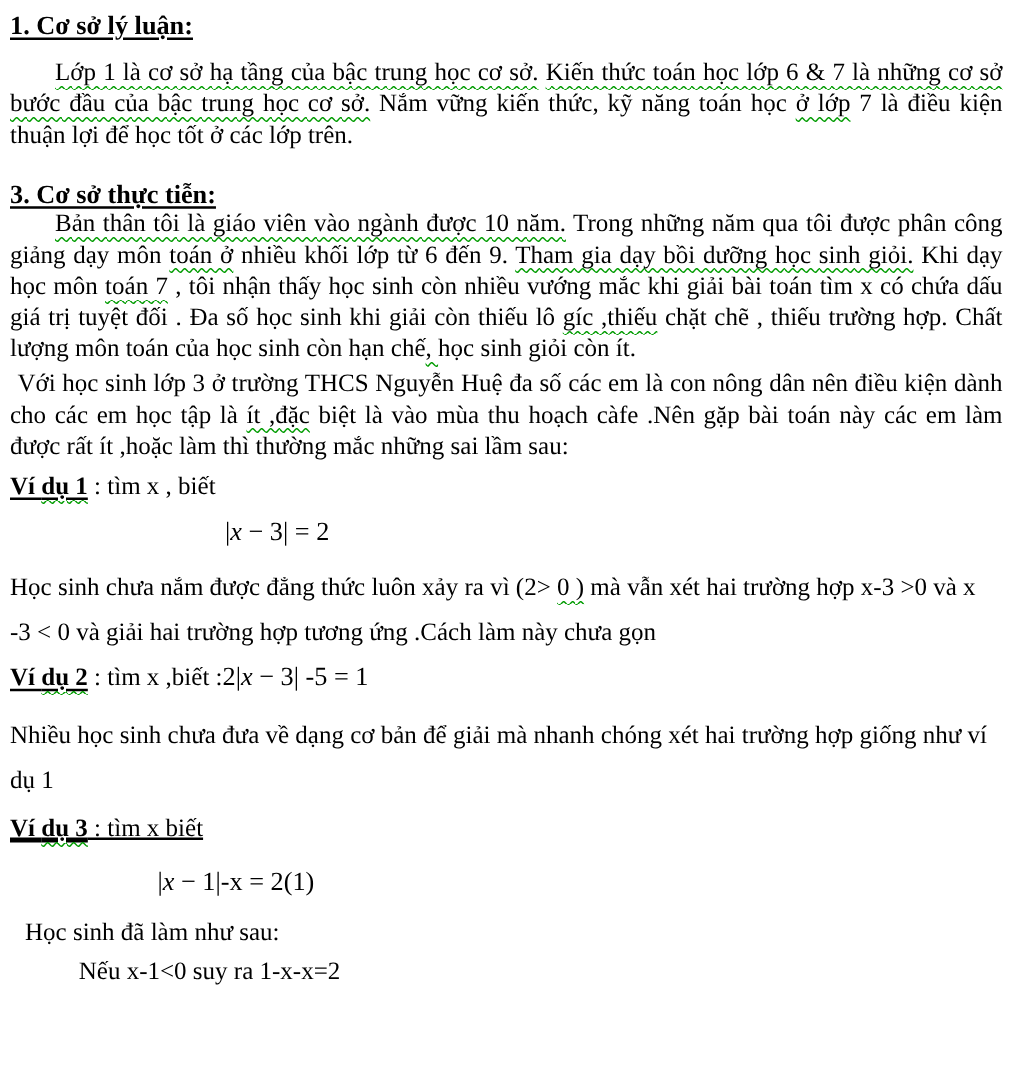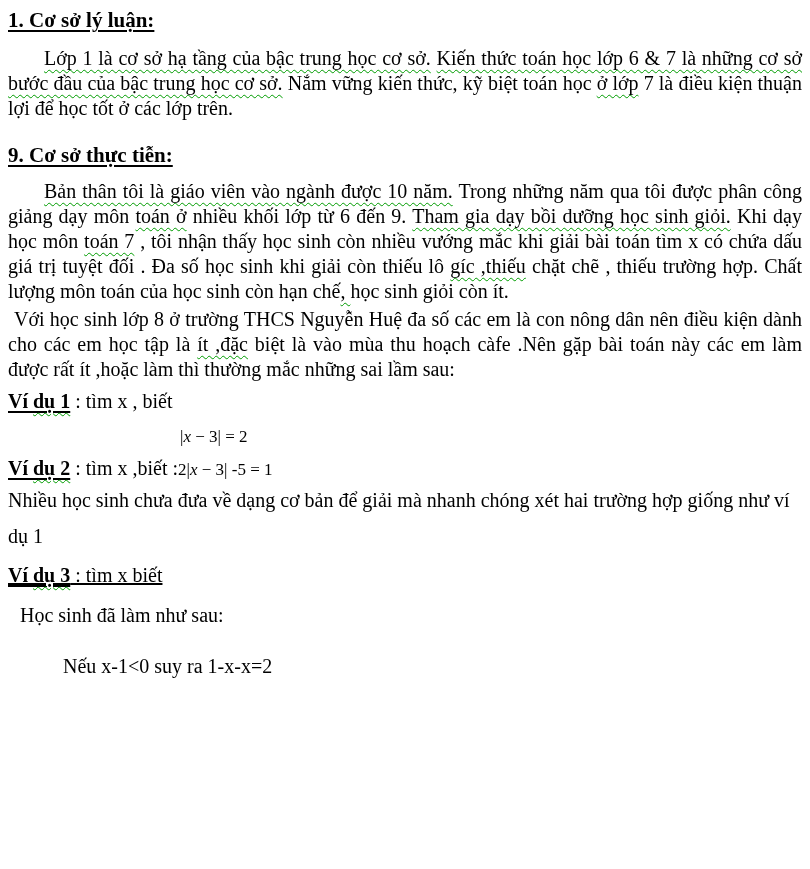--- a/index.html
+++ b/index.html
@@ -23,64 +23,66 @@
     text-decoration-thickness:1px;
     text-underline-offset:4px;
     text-align:center;
   }
   .vlabel{
     font-weight:bold;
     text-decoration:underline;
     text-decoration-thickness:2px;
     text-underline-offset:3px;
   }
-  .math{font-size:17px;}
+  .math{font-size:21px;}
   .math .var{font-style:italic;}
   .gap{}
   #h1{margin-top:2px;}
   #p1{margin-top:14px;}
   #h2{margin-top:22px;}
-  #p2{margin-top:12px;}
+  #p2{}
   #p3{margin-top:3px;}
   #ex1{margin-top:7px;}
   #f1{margin-top:9px;padding-left:172px;line-height:28px;}
   #p4{margin-top:13px;line-height:36px;}
   #ex2{margin-top:5px;}
-  #p5{line-height:36px;}
+  #p5{margin-top:15px;line-height:36px;}
   #ex3{margin-top:9px;text-decoration:underline;}
   #f3{margin-top:15px;padding-left:118px;line-height:28px;}
   #p6{margin-top:15px;padding-left:12px;}
   #p7{margin-top:13px;padding-left:55px;}
-  #p8{margin-top:26px;padding-left:55px;}
+  #p8{margin-top:6px;padding-left:55px;}
 </style>
 </head>
 <body>
 
 <div class="page">
 
   <h2 class="hd" id="h1"><span class="ul">1. Cơ sở lý luận:</span></h2>
 
-  <p class="jus ind36" id="p1"><span class="sp">Lớp 1 là cơ sở hạ tầng của bậc trung học cơ sở.</span><span> </span><span class="sp">Kiến thức toán học lớp 6 &amp; 7 là những cơ sở bước đầu của bậc trung học cơ sở.</span><span> Nắm vững kiến thức, kỹ biệt toán học </span><span class="sp">ở lớp</span><span>  7 là điều kiện thuận lợi để học tốt   ở các lớp trên.</span></p>
+  <p class="jus ind36" id="p1"><span class="sp">Lớp 1 là cơ sở hạ tầng của bậc trung học cơ sở.</span><span> </span><span class="sp">Kiến thức toán học lớp 6 &amp; 7 là những cơ sở bước đầu của bậc trung học cơ sở.</span><span> Nắm vững kiến thức, kỹ năng toán học </span><span class="sp">ở lớp</span><span>  7 là điều kiện thuận lợi để học tốt   ở các lớp trên.</span></p>
 
-  <h2 class="hd" id="h2"><span class="ul">9. Cơ sở thực tiễn:</span></h2>
+  <h2 class="hd" id="h2"><span class="ul">3. Cơ sở thực tiễn:</span></h2>
 
   <p class="jus ind36" id="p2"><span class="sp">Bản thân tôi là giáo viên vào ngành được 10 năm.</span><span> Trong những năm qua tôi được phân công giảng dạy môn </span><span class="sp">toán  ở</span><span> nhiều khối lớp từ 6 đến 9. </span><span class="sp">Tham gia dạy bồi dưỡng học sinh giỏi.</span><span> Khi dạy học môn </span><span class="sp">toán  7</span><span> , tôi nhận thấy học sinh còn nhiều vướng mắc khi giải bài toán tìm x có chứa dấu giá trị tuyệt đối . Đa số học sinh khi giải còn thiếu lô </span><span class="sp">gíc ,thiếu</span><span> chặt chẽ , thiếu trường hợp. Chất lượng môn toán của học sinh còn hạn chế</span><span class="sp">, </span><span>học sinh giỏi còn ít.</span></p>
 
-  <p class="jus ind6" id="p3"><span>Với học sinh lớp 8 ở trường THCS Nguyễn Huệ đa số các em là con nông dân nên điều kiện dành cho các em học tập là </span><span class="sp">ít ,đặc</span><span> biệt là vào mùa thu hoạch càfe  .Nên gặp bài toán này các em làm được rất ít ,hoặc làm thì thường mắc những sai lầm sau:</span></p>
+  <p class="jus ind6" id="p3"><span>Với học sinh lớp 3 ở trường THCS Nguyễn Huệ đa số các em là con nông dân nên điều kiện dành cho các em học tập là </span><span class="sp">ít ,đặc</span><span> biệt là vào mùa thu hoạch càfe  .Nên gặp bài toán này các em làm được rất ít ,hoặc làm thì thường mắc những sai lầm sau:</span></p>
 
   <p id="ex1"><span class="vlabel"><span>Ví </span><span class="sp">dụ 1</span></span><span> : tìm x , biết</span></p>
 
   <p class="math" id="f1"><span>|</span><span class="var">x</span><span> − 3</span><span>|</span><span> = 2</span></p>
 
+  <p id="p4"><span>Học sinh chưa nắm được đẳng thức luôn xảy ra vì (2&gt; </span><span class="sp">0 )</span><span> mà vẫn xét hai trường hợp x-3 &gt;0  và x -3 &lt; 0 và giải hai trường hợp tương ứng .Cách làm này chưa gọn</span></p>
 
   <p id="ex2"><span class="vlabel"><span>Ví </span><span class="sp">dụ 2</span></span><span> : tìm x ,biết :</span><span class="math gap"><span>2</span><span>|</span><span class="var">x</span><span> − 3</span><span>|</span><span> -5 = 1</span></span></p>
 
   <p id="p5"><span>Nhiều học sinh chưa đưa về dạng cơ bản để giải mà nhanh chóng xét hai trường hợp giống như ví dụ 1</span></p>
 
   <p id="ex3"><span class="vlabel"><span>Ví </span><span class="sp">dụ 3</span></span><span> : tìm x biết</span></p>
 
+  <p class="math" id="f3"><span>|</span><span class="var">x</span><span> − 1</span><span>|</span><span>-x = 2</span><span class="gap">(1)</span></p>
 
   <p id="p6"><span>Học sinh đã làm như sau:</span></p>
 
 
   <p id="p8"><span>Nếu x-1&lt;0 suy ra 1-x-x=2</span></p>
 
 </div>
 
 </body></html>

